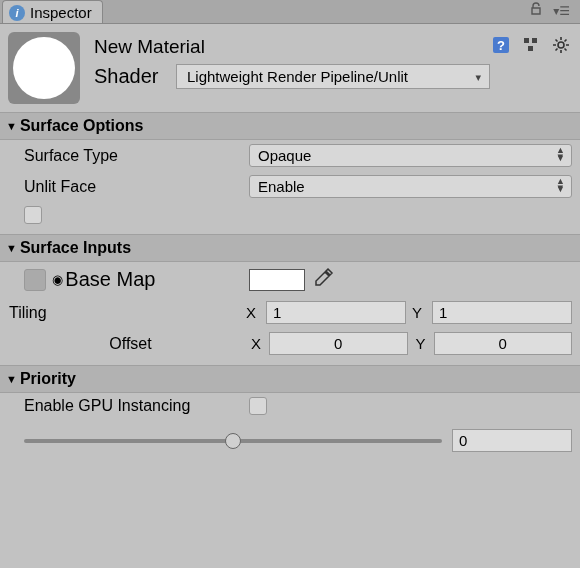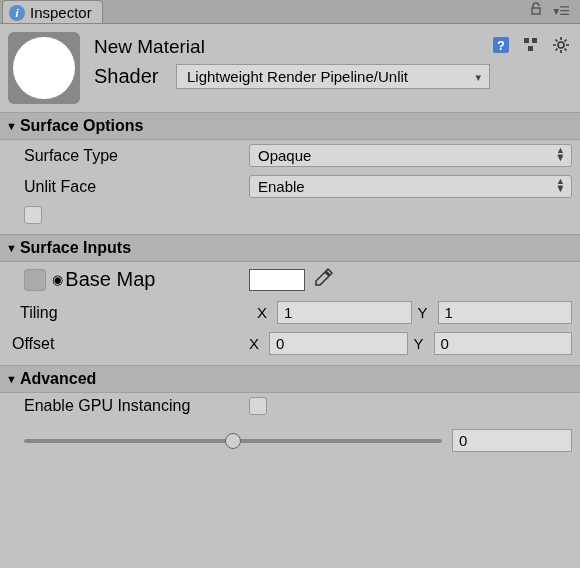--- a/index.html
+++ b/index.html
@@ -152,43 +152,43 @@
     </div>
     <div class="row-control" style="display:flex;align-items:center;">
       <div class="swatch"></div>
       <span class="picker">
         <svg width="22" height="22" viewBox="0 0 22 22">
             <path d="M15 3l4 4-2 2-4-4zM12 6l4 4-9 9H3v-4z" fill="none" stroke="#333" stroke-width="1.5"></path>
           </svg>
       </span>
     </div>
   </div>
-  <div class="row xy-row" style="padding-left:20px;">
+  <div class="row xy-row" style="padding-left:9px;">
     <div class="row-label" style="width:237px;">Tiling</div>
     <div class="row-control">
       <span class="axis">X</span>
       <div class="numfield"><span>1</span></div>
       <span class="axis">Y</span>
       <div class="numfield"><span>1</span></div>
     </div>
   </div>
-  <div class="row xy-row" style="padding-left:12px;">
+  <div class="row xy-row" style="padding-left:12px;text-align:center;">
     <div class="row-label" style="width:237px;">Offset</div>
     <div class="row-control">
       <span class="axis">X</span>
       <div class="numfield"><span>0</span></div>
       <span class="axis">Y</span>
       <div class="numfield"><span>0</span></div>
     </div>
   </div>
   <div class="spacer"></div>
 
   <div class="section-head">
     <span class="foldout">▼</span>
-    <span>Advanced</span>
+    <span>Priority</span>
   </div>
   <div class="row">
     <div class="row-label">Enable GPU Instancing</div>
     <div class="row-control">
       <div class="checkbox"></div>
     </div>
   </div>
   <div class="spacer"></div>
   <div class="row slider-row">
     <div class="row-control">

